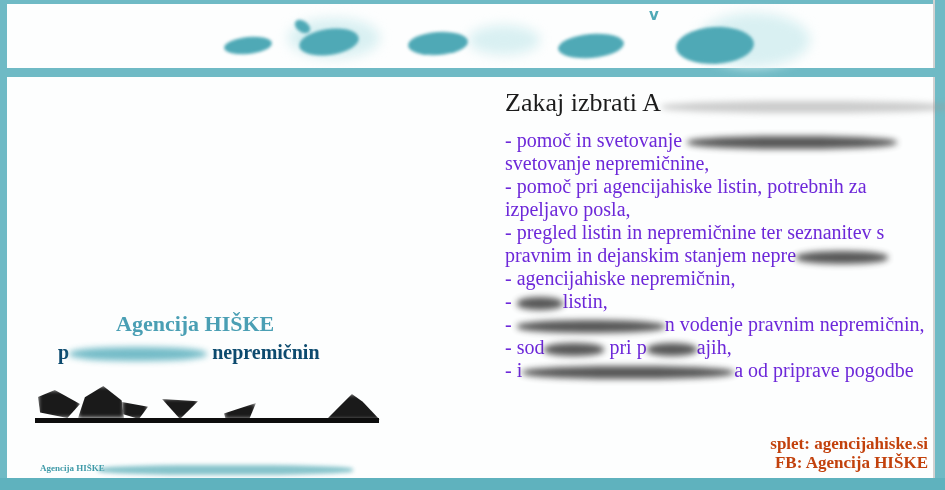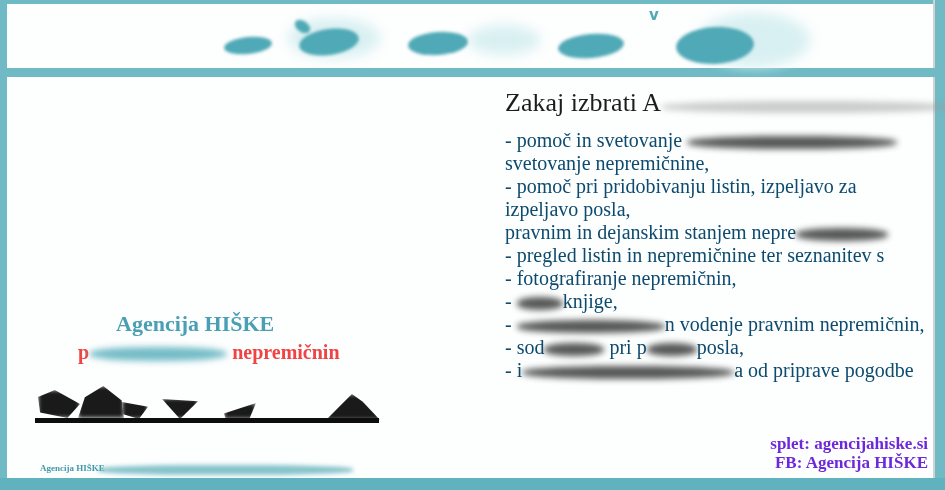--- a/index.html
+++ b/index.html
@@ -38,35 +38,35 @@
     filter:blur(3px);opacity:.8;transform:translateY(2px);
   }
   .smudge.light{background:#9a9a9a;opacity:.5;height:12px;}
   .smudge.teal{background:#66b5c2;opacity:.9;height:14px;}
 
   
   .heading{
     position:absolute;left:505px;top:88px;font-size:26px;color:#1c1c1c;white-space:pre;
   }
   .services{
-    position:absolute;left:505px;top:129px;font-size:20px;line-height:23px;color:#0c4a6e;
+    position:absolute;left:505px;top:129px;font-size:20px;line-height:23px;color:#6d28d9;
   }
   .svc-line{white-space:pre;}
   .contact{
     position:absolute;right:17px;top:434px;text-align:right;font-weight:bold;
-    font-size:17px;line-height:19px;color:#6d28d9;
+    font-size:17px;line-height:19px;color:#c2410c;
   }
 
   
   .agency-title{
     position:absolute;left:116px;top:311px;font-size:22px;font-weight:bold;color:#4a9fb4;
   }
   .agency-subtitle{
-    position:absolute;left:78px;top:341px;font-size:20px;font-weight:bold;
-    color:#ef4444;white-space:pre;
+    position:absolute;left:58px;top:341px;font-size:20px;font-weight:bold;
+    color:#0c4a6e;white-space:pre;
   }
   .black-bar{position:absolute;left:35px;top:418px;width:344px;height:5px;background:#0d0d0d;}
   .mark{position:absolute;background:#1a1a1a;filter:blur(2px);}
   #m1{left:38px;top:390px;width:42px;height:28px;clip-path:polygon(0 25%,40% 0,100% 50%,70% 100%,5% 80%);}
   #m2{left:78px;top:386px;width:46px;height:32px;clip-path:polygon(15% 35%,55% 0,95% 45%,100% 100%,0 100%);}
   #m3{left:122px;top:400px;width:26px;height:19px;clip-path:polygon(0 10%,100% 35%,65% 100%,5% 75%);}
   #m4{left:162px;top:398px;width:36px;height:21px;clip-path:polygon(0 5%,100% 15%,50% 100%);}
   #m5{left:224px;top:403px;width:32px;height:16px;clip-path:polygon(0 65%,100% 0,80% 95%,5% 100%);}
   #m6{left:326px;top:394px;width:54px;height:26px;clip-path:polygon(0 100%,48% 0,68% 30%,100% 100%);}
 
@@ -109,28 +109,28 @@
   <div class="mark" id="m6"></div>
   <div class="black-bar"></div>
 
   <div class="tiny-label">Agencija HIŠKE</div>
   <div class="tiny-smear"></div>
 
   <div class="heading"><span>Zakaj izbrati A</span><span class="smudge light" style="width: 290px;"></span></div>
   <div class="services">
       <div class="svc-line"><span>- pomoč in svetovanje </span><span class="smudge" style="width: 210px;"></span></div>
       <div class="svc-line"><span>svetovanje nepremičnine,</span></div>
-      <div class="svc-line"><span>- pomoč pri pridobivanju listin, izpeljavo za</span></div>
+      <div class="svc-line"><span>- pomoč pri agencijahiske listin, potrebnih za</span></div>
       <div class="svc-line"><span>izpeljavo posla,</span></div>
+      <div class="svc-line"><span>- pregled listin in nepremičnine ter seznanitev s</span></div>
       <div class="svc-line"><span>pravnim in dejanskim stanjem nepre</span><span class="smudge" style="width: 92px;"></span></div>
-      <div class="svc-line"><span>- pregled listin in nepremičnine ter seznanitev s</span></div>
-      <div class="svc-line"><span>- fotografiranje nepremičnin,</span></div>
-      <div class="svc-line"><span>- </span><span class="smudge" style="width: 46px;"></span><span>knjige,</span></div>
+      <div class="svc-line"><span>- agencijahiske nepremičnin,</span></div>
+      <div class="svc-line"><span>- </span><span class="smudge" style="width: 46px;"></span><span>listin,</span></div>
       <div class="svc-line"><span>- </span><span class="smudge" style="width: 148px;"></span><span>n vodenje pravnim nepremičnin,</span></div>
-      <div class="svc-line"><span>- sod</span><span class="smudge" style="width: 60px;"></span><span> pri p</span><span class="smudge" style="width: 50px;"></span><span>posla,</span></div>
+      <div class="svc-line"><span>- sod</span><span class="smudge" style="width: 60px;"></span><span> pri p</span><span class="smudge" style="width: 50px;"></span><span>ajih,</span></div>
       <div class="svc-line"><span>- i</span><span class="smudge" style="width: 212px;"></span><span>a od priprave pogodbe</span></div>
     </div>
 
   <div class="contact">
     <div>splet: agencijahiske.si</div>
     <div>FB: Agencija HIŠKE</div>
   </div>
 
 </div>
 

